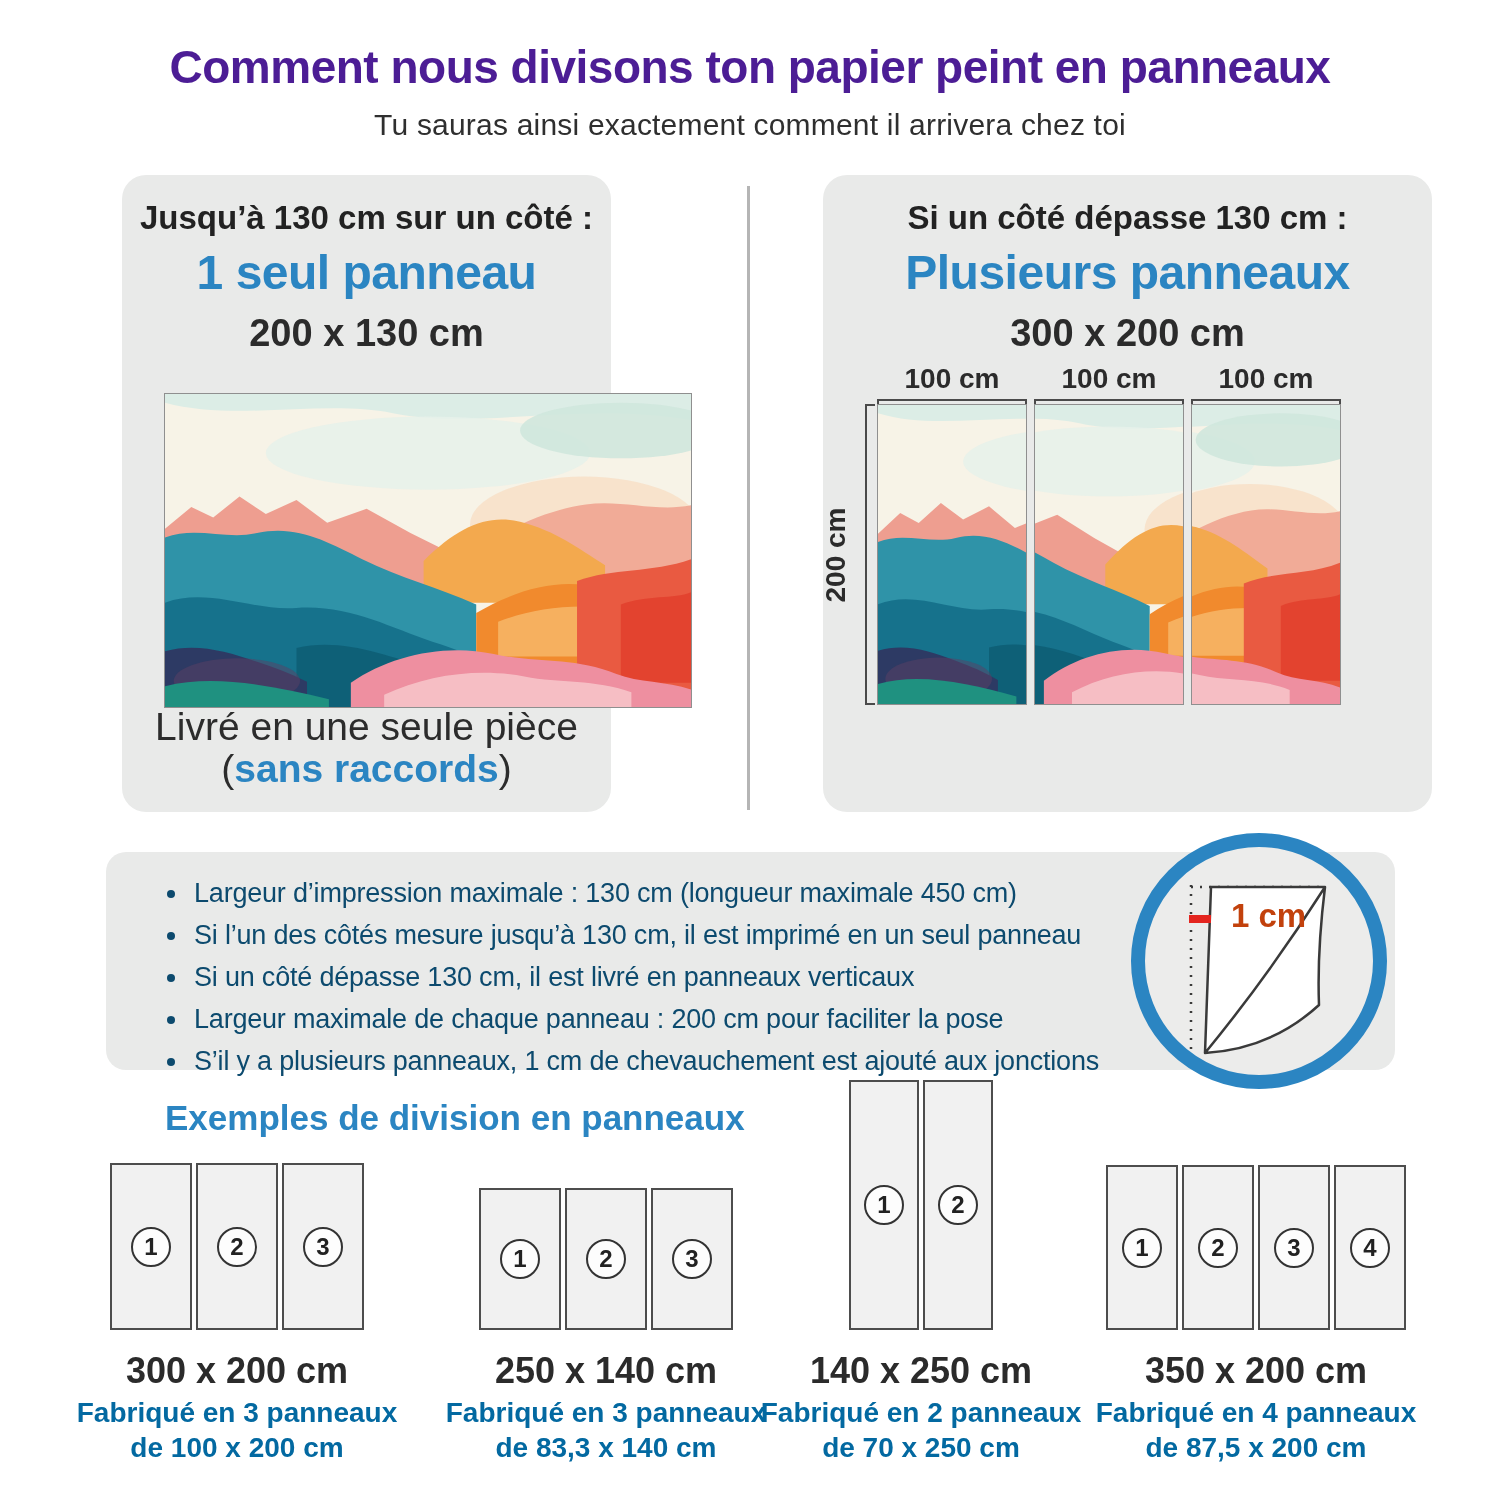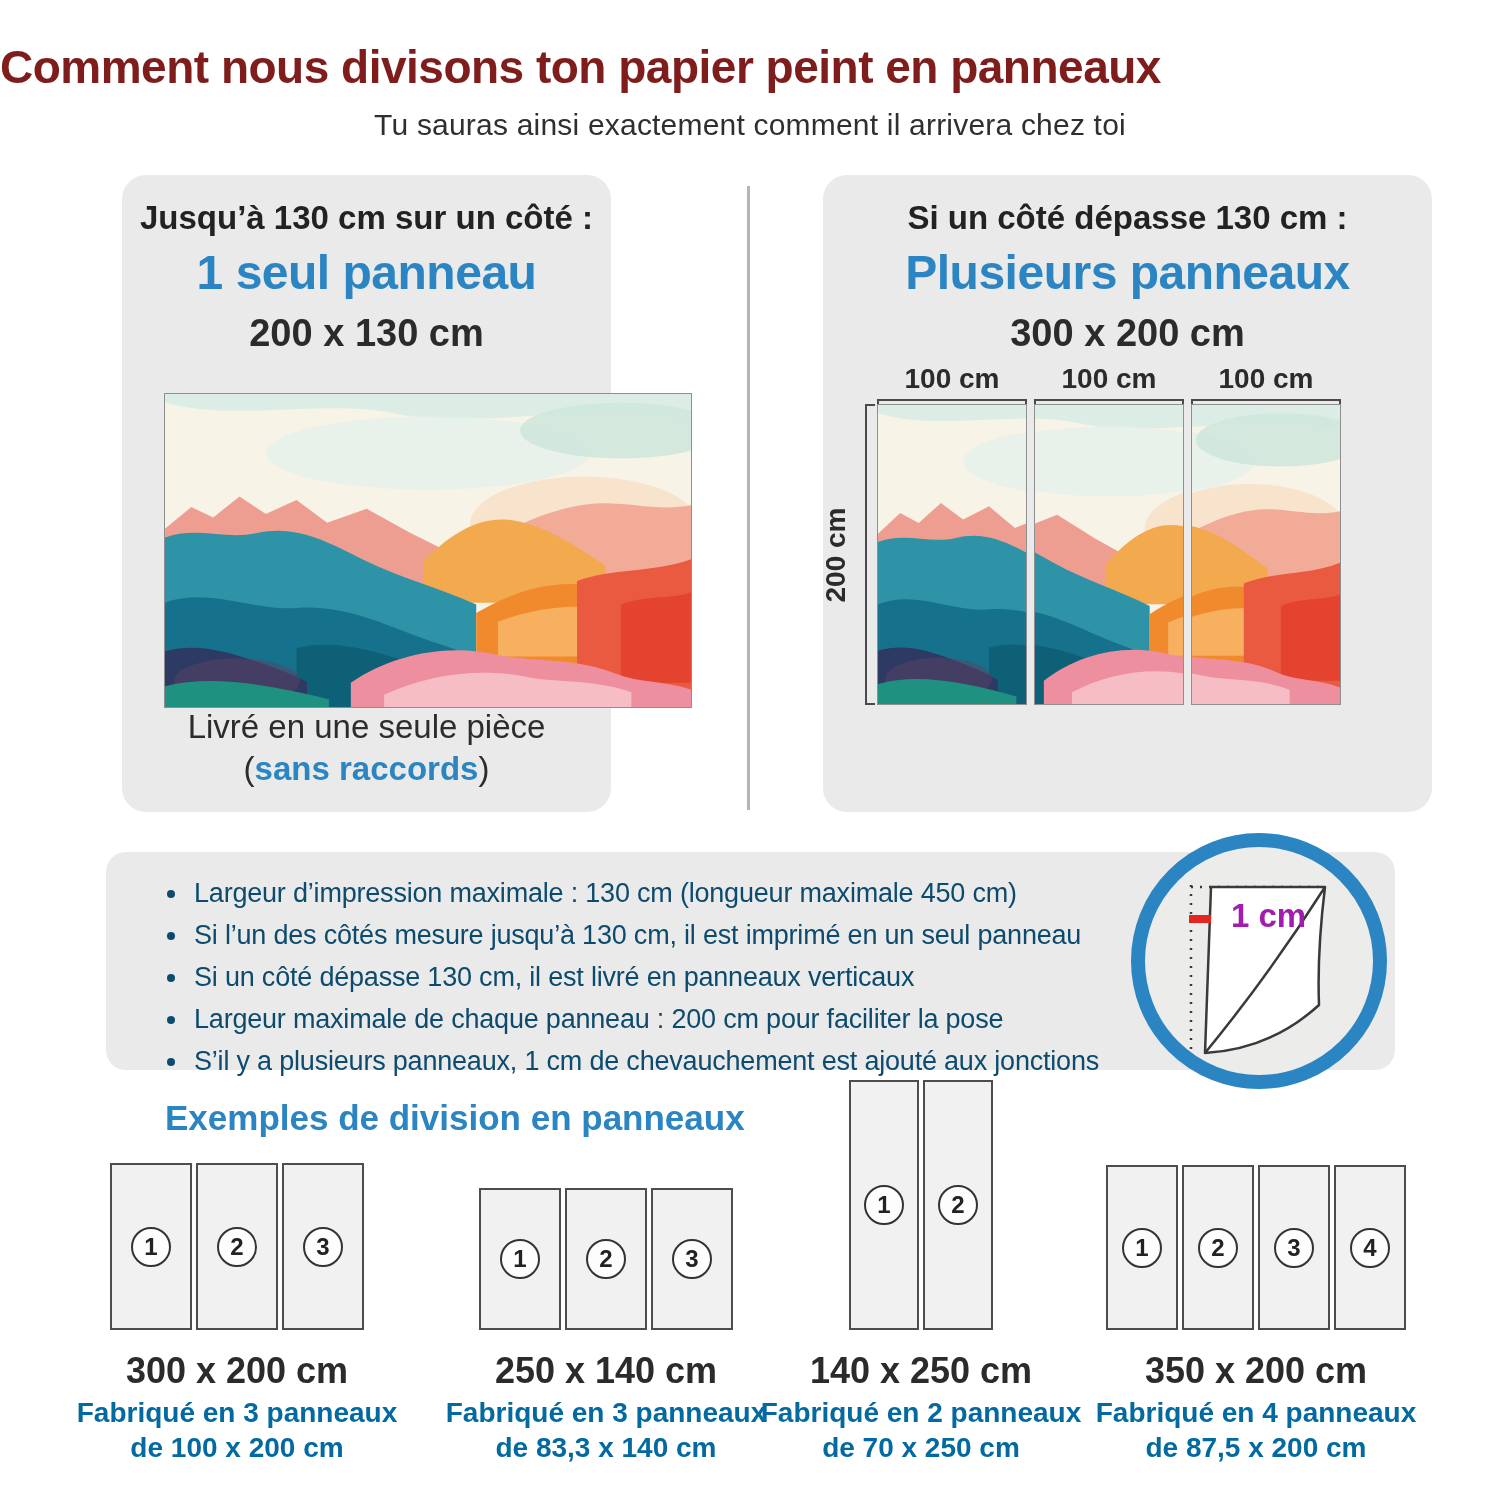--- a/index.html
+++ b/index.html
@@ -2,22 +2,22 @@
 <html><head>
 <meta charset="utf-8">
 <style>
   html,body{margin:0;padding:0;background:#ffffff;}
   .canvas{
     position:relative;width:1500px;height:1500px;background:#ffffff;
     font-family:"Liberation Sans", sans-serif;color:#2d2d2d;overflow:hidden;
   }
   
   .page-title{
-    position:absolute;top:40px;left:0;width:1500px;
-    font-size:46px;font-weight:bold;letter-spacing:-0.5px;color:#7f1d1d;
+    position:absolute;top:40px;left:0;width:1500px;text-align:center;
+    font-size:46px;font-weight:bold;letter-spacing:-0.5px;color:#4c1d95;
   }
   .page-subtitle{
     position:absolute;top:108px;left:0;width:1500px;text-align:center;
     font-size:30px;font-weight:normal;color:#2f2f2f;letter-spacing:0.2px;
   }
   
   .card{
     position:absolute;top:175px;height:637px;background:#e9eae9;border-radius:24px;
   }
   .card-left{left:122px;width:489px;}
@@ -28,21 +28,21 @@
   .card-condition{margin:24px 10px 0;text-align:center;font-size:33px;font-weight:bold;color:#222;}
   .card-headline{margin:8px 10px 0;text-align:center;font-size:48px;font-weight:bold;color:#2b85c2;letter-spacing:-0.5px;}
   .card-dims{margin:12px 10px 0;text-align:center;font-size:38px;font-weight:bold;color:#2b2b2b;}
   .single-image{
     position:absolute;left:42px;top:218px;width:528px;height:315px;
     border:1px solid #8f8f8f;box-sizing:border-box;
   }
   .single-image svg{display:block;width:100%;height:100%;}
   .card-caption{
     position:absolute;left:0;bottom:22px;width:100%;text-align:center;
-    font-size:33px;line-height:42px;color:#2c2c2c;
+    font-size:39px;line-height:42px;color:#2c2c2c;
   }
   .caption-link{color:#2b85c2;font-weight:bold;}
   
   .measure-row{
     position:absolute;left:54px;top:188px;width:464px;display:flex;gap:7px;
   }
   .measure-row span{
     width:150px;text-align:center;font-size:28px;font-weight:600;color:#2b2b2b;
   }
   .bracket-row{position:absolute;left:54px;top:224px;width:464px;display:flex;gap:7px;}
@@ -76,21 +76,21 @@
     font-size:27px;line-height:42px;letter-spacing:-0.2px;
   }
   .rules-list li{padding-left:4px;}
   
   .overlap-circle{
     position:absolute;left:1131px;top:833px;width:256px;height:256px;border-radius:50%;
     background:#ececeb;border:14px solid #2b85c2;box-sizing:border-box;
   }
   .overlap-circle svg{position:absolute;left:14px;top:10px;}
   .overlap-label{
-    position:absolute;left:86px;top:50px;font-size:33px;font-weight:bold;color:#a21caf;
+    position:absolute;left:86px;top:50px;font-size:33px;font-weight:bold;color:#c2410c;
   }
   
   .examples-heading{
     position:absolute;left:165px;top:1098px;font-size:35px;font-weight:bold;color:#2b85c2;
   }
   .example{
     position:absolute;top:1092px;height:372px;width:350px;
     display:flex;flex-direction:column;align-items:center;justify-content:flex-end;
   }
   .ex-panels{display:flex;gap:4px;align-items:flex-end;}

